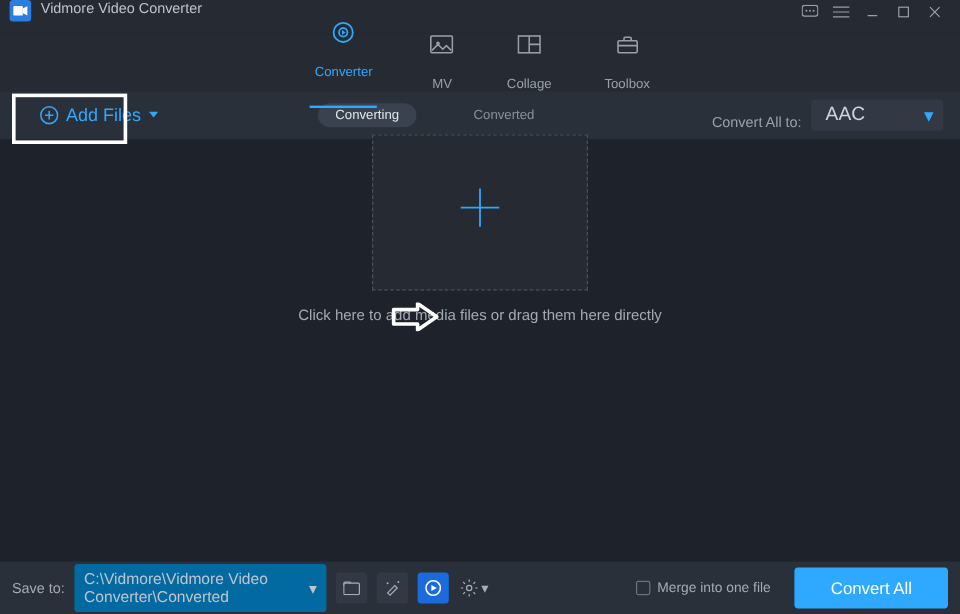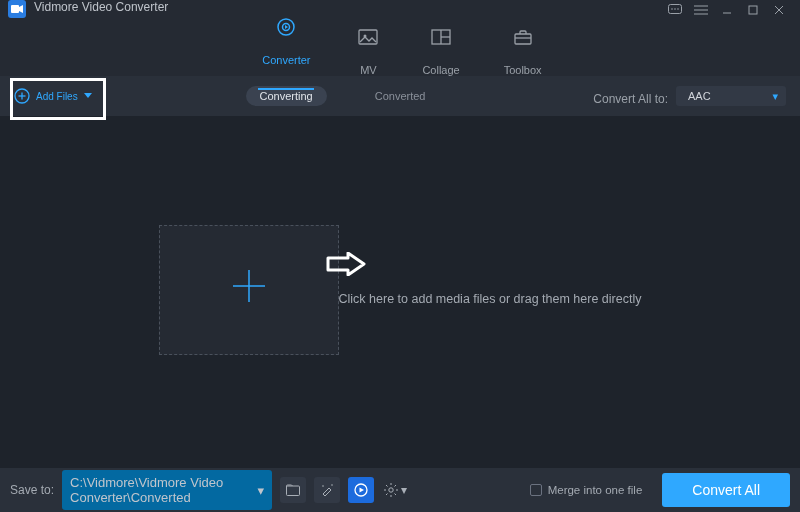--- a/index.html
+++ b/index.html
@@ -14,34 +14,34 @@
 
 .tabs { height: 48px; display: flex; align-items: center; justify-content: center; gap: 44px; background: #252a33; }
 .tab { display: flex; flex-direction: column; align-items: center; gap: 18px; cursor: pointer; color: #9aa0a8; }
 .tab.active { color: #2fa8ff; }
 .tab-icon { width: 20px; height: 18px; display: flex; align-items: center; justify-content: center; }
 .tab span.lbl { font-size: 11px; }
 .tab.active::after { content: ""; display: block; width: 56px; height: 2px; background: #2fa8ff; position: relative; top: 4px; }
 
 
 .toolbar { height: 40px; display: flex; align-items: center; background: #2a303a; padding: 0 14px; }
-.addfiles { display: flex; align-items: center; gap: 6px; color: #2fa8ff; cursor: pointer; font-size: 10px; }
+.addfiles { display: flex; align-items: center; gap: 6px; color: #2fa8ff; cursor: pointer; font-size: 15px; margin-left: 19px; }
 .mid { flex: 1; display: flex; align-items: center; justify-content: center; gap: 34px; }
 .pill { font-size: 11px; padding: 4px 14px; border-radius: 12px; cursor: pointer; }
 .pill.active { background: #3a4250; color: #e0e4e9; }
 .pill.inactive { color: #8a909a; }
 .convertall-to { display: flex; align-items: flex-end; gap: 8px; font-size: 12px; }
-.fmtdd { background: #323945; color: #d0d4da; padding: 4px 34px 4px 12px; border-radius: 3px; position: relative; cursor: pointer; font-size: 11px; min-width: 110px; }
+.fmtdd { background: #323945; color: #d0d4da; padding: 4px 34px 4px 12px; border-radius: 3px; position: relative; cursor: pointer; font-size: 16px; min-width: 110px; }
 .fmtdd .dd-caret { position: absolute; right: 8px; top: 4px; color: #2fa8ff; }
 
 
 .hl-box { position: absolute; left: 10px; top: 78px; width: 96px; height: 42px; border: 3px solid #fff; pointer-events: none; }
 
 
-.main { position: absolute; left: 0; right: 0; top: 116px; bottom: 44px; display: flex; flex-direction: row; align-items: center; justify-content: center; }
+.main { position: absolute; left: 0; right: 0; top: 116px; bottom: 44px; display: flex; flex-direction: column; align-items: center; }
 .dropbox { width: 180px; height: 130px; border: 1px dashed #4a515c; background: #252a33; display: flex; align-items: center; justify-content: center; cursor: pointer; margin-top: -4px; }
 .plus { color: #2fa8ff; font-size: 36px; font-weight: 200; }
 .arrow-annot { position: absolute; left: 326px; top: 252px; pointer-events: none; }
 .hint { margin-top: 14px; font-size: 12.5px; color: #a4aab2; }
 
 
 .footer { position: absolute; left: 0; right: 0; bottom: 0; height: 44px; background: #2a303a; display: flex; align-items: center; padding: 0 10px; gap: 8px; justify-content: space-between; }
 .saveto-lbl { font-size: 12px; color: #a4aab2; }
 .path { background: #0369a1; color: #c0c5cc; font-size: 13px; padding: 5px 8px; border-radius: 3px; width: 210px; display: flex; align-items: center; justify-content: space-between; cursor: pointer; }
 .sqbtn { width: 26px; height: 26px; background: #323945; display: flex; align-items: center; justify-content: center; border-radius: 3px; cursor: pointer; color: #a9afb7; font-size: 12px; }

